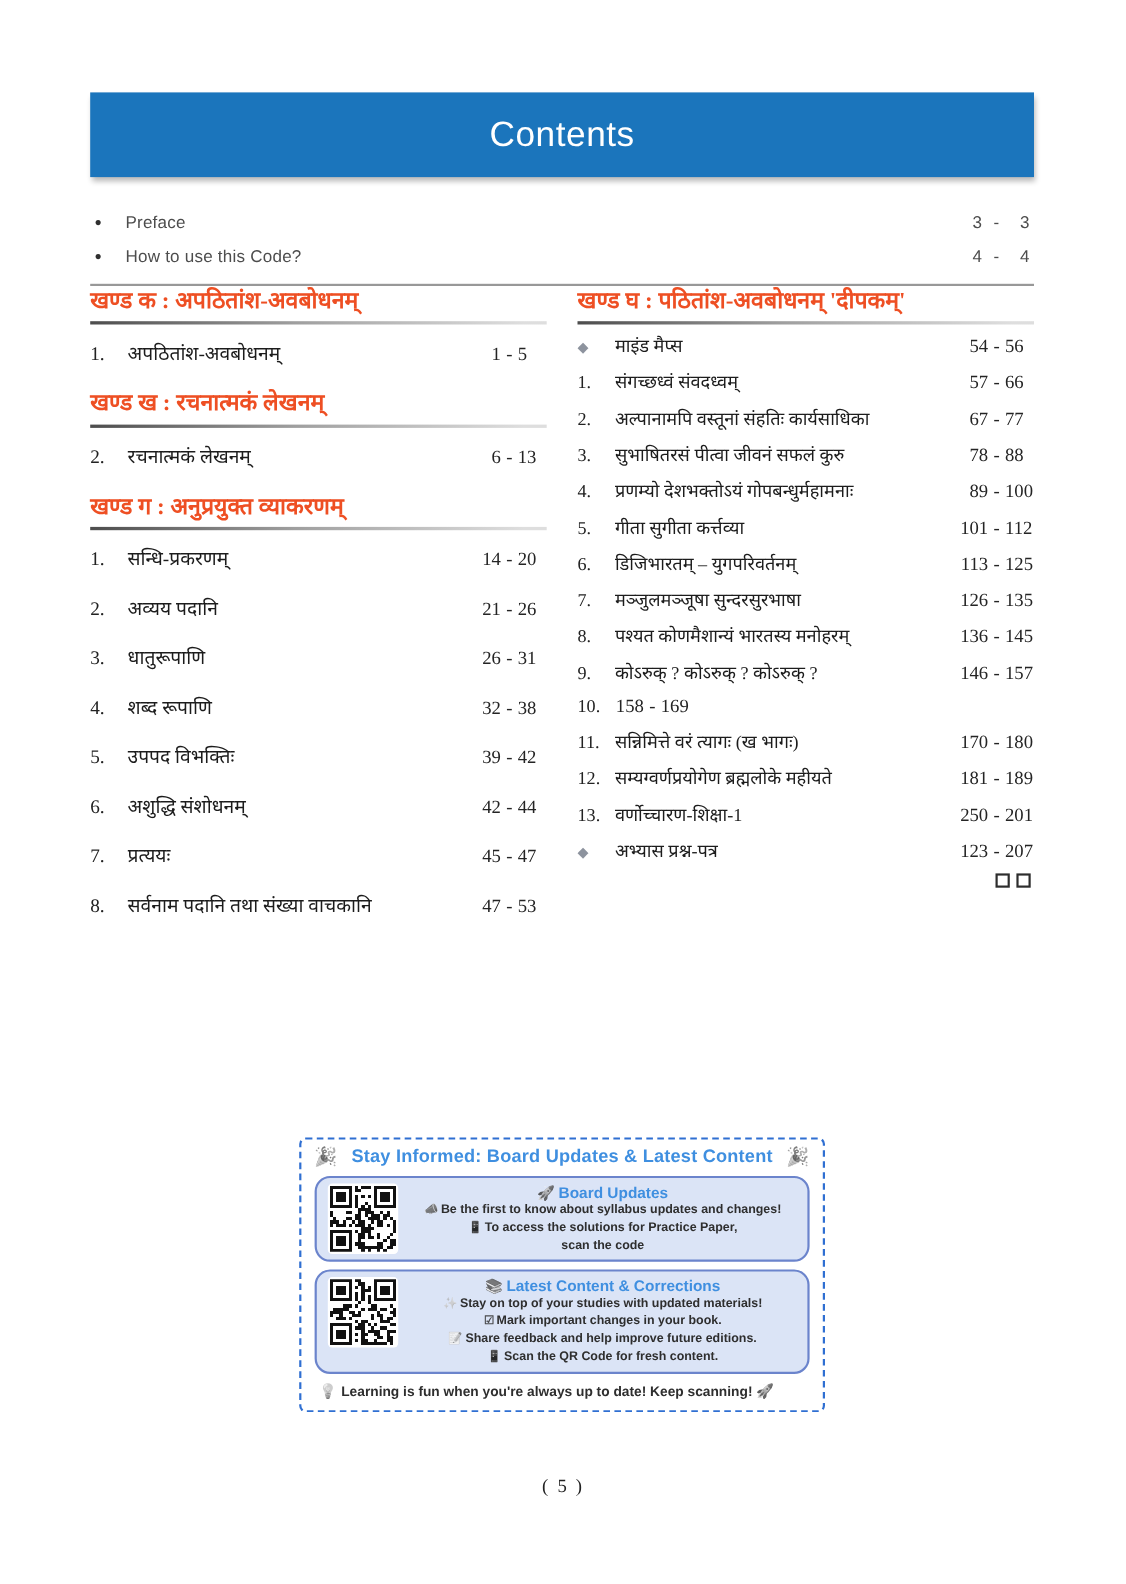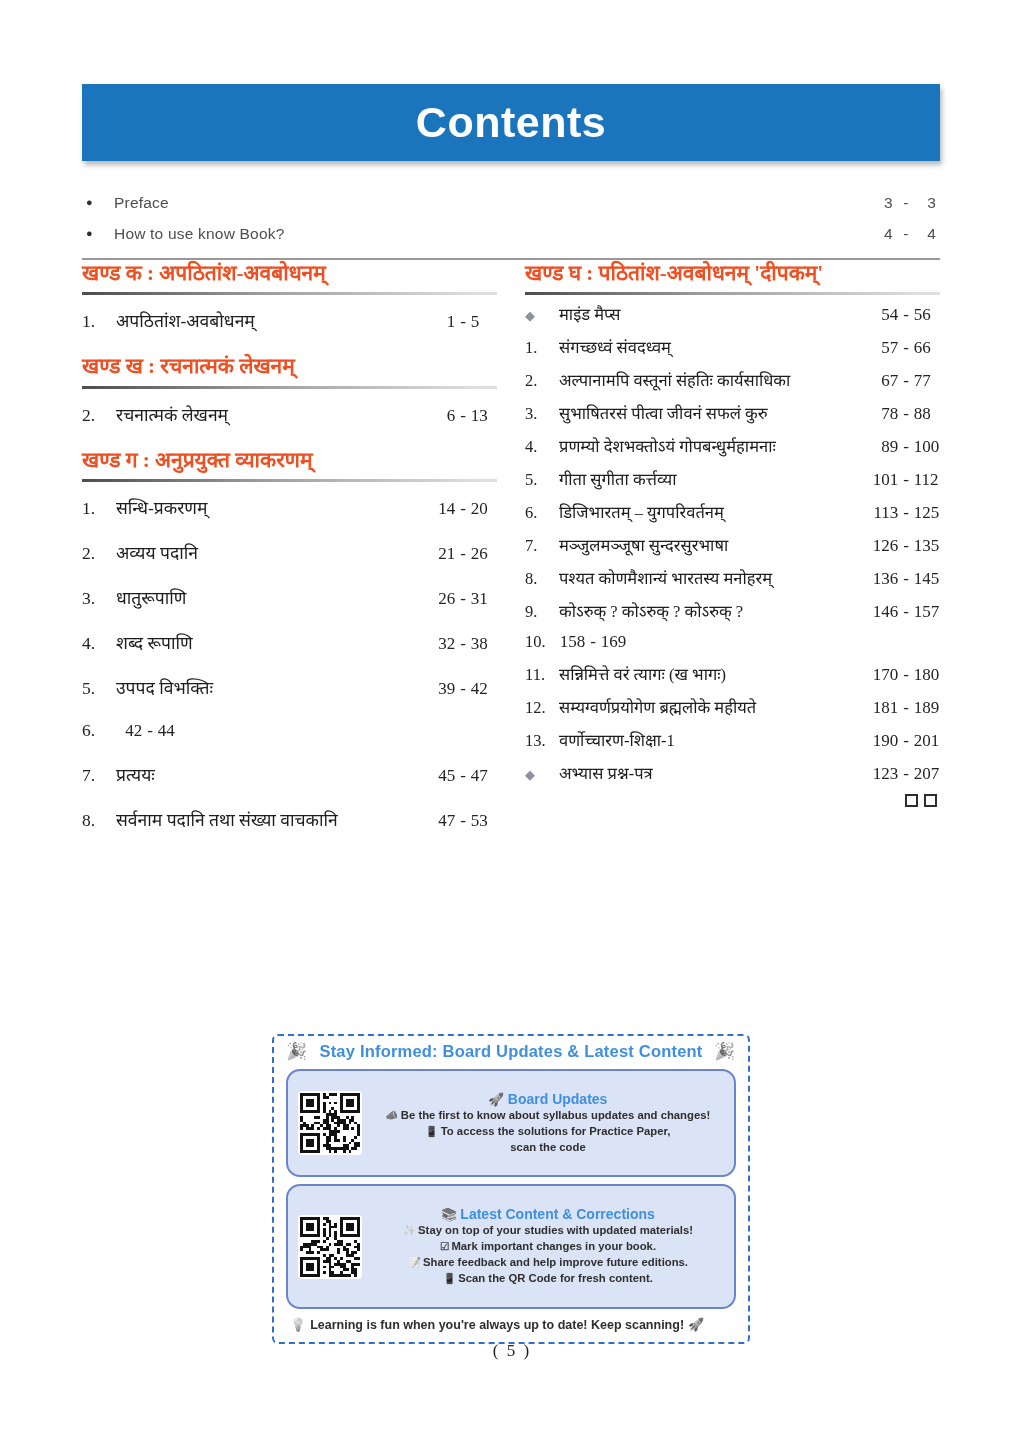--- a/index.html
+++ b/index.html
@@ -18,21 +18,21 @@
   }
   .content{margin:0 84px 0 82px;}
 
   
   .title-bar{
     margin-top:84px;height:77px;background:var(--header-bar,#1b75bc);
     display:flex;align-items:center;justify-content:center;
     box-shadow:2px 4px 5px rgba(0,0,0,.28);
   }
   .title-bar .title-text{
-    color:#ffffff;font-size:43px;font-weight:bold;letter-spacing:.5px;
+    color:#ffffff;font-size:32px;font-weight:normal;letter-spacing:.5px;
   }
 
   
   .front-list{list-style:none;margin:26px 0 0;padding:0 4px;}
   .front-row{display:flex;align-items:center;height:31px;color:#4d4d4d;font-size:15.5px;letter-spacing:.2px;}
   .front-bullet{width:28px;color:#2f2f2f;font-size:11px;line-height:1;}
   .front-label{flex:1;}
   .front-pages{display:grid;grid-template-columns:2ch 3ch 2ch;font-size:15.5px;color:#4d4d4d;}
   .front-pages .pg-start{text-align:right;}
   .front-pages .pg-dash{text-align:center;}
@@ -80,22 +80,22 @@
   }
   .emoji{filter:grayscale(1) contrast(.9);opacity:.88;}
   .info-title-row{display:flex;align-items:center;}
   .info-title-row .emoji{font-size:17px;}
   .info-title{
     flex:1;text-align:center;color:var(--info-blue,#3f8fe0);
     font-size:16.5px;font-weight:bold;letter-spacing:.2px;
   }
   .card{
     background:var(--card-bg,#dbe4f6);border:2px solid var(--card-border,#6b84cc);
-    border-radius:14px;display:flex;align-items:center;gap:10px;
-    padding:20px 10px;margin-top:7px;
+    border-radius:14px;display:flex;align-items:flex-start;gap:10px;
+    padding:5px 10px;margin-top:7px;
   }
   .qr-tile{flex:0 0 64px;width:64px;height:64px;background:#ffffff;border-radius:4px;padding:2px;}
   .qr-tile svg{display:block;width:100%;height:100%;}
   .card-body{flex:1;text-align:center;min-width:0;}
   .card-header{font-size:14px;font-weight:bold;color:var(--info-blue,#3f8fe0);margin-bottom:1px;}
   .card-header .emoji{font-size:13px;margin-right:3px;}
   .card-line{font-size:11.3px;font-weight:bold;color:#2e2e2e;line-height:1.4;}
   .card-line .emoji{font-size:10.5px;margin-right:2px;}
   .info-footer{
     text-align:left;margin-top:8px;font-size:12.5px;font-weight:bold;color:#2e2e2e;
@@ -123,21 +123,21 @@
           <span class="front-bullet">●</span>
           <span class="front-label">Preface</span>
           <span class="front-pages">
             <span class="pg-start">3</span>
             <span class="pg-dash">-</span>
             <span class="pg-end">3</span>
           </span>
         </li>
         <li class="front-row">
           <span class="front-bullet">●</span>
-          <span class="front-label">How to use know Book?</span>
+          <span class="front-label">How to use this Code?</span>
           <span class="front-pages">
             <span class="pg-start">4</span>
             <span class="pg-dash">-</span>
             <span class="pg-end">4</span>
           </span>
         </li>
       </ul>
 
     <div class="divider"></div>
 
@@ -212,20 +212,21 @@
               <span class="row-num">5.</span>
               <span class="row-title">उपपद विभक्तिः</span>
               <span class="row-pages">
                 <span class="pg-start">39</span>
                 <span class="pg-dash">-</span>
                 <span class="pg-end">42</span>
               </span>
             </div>
             <div class="toc-row">
               <span class="row-num">6.</span>
+              <span class="row-title">अशुद्धि संशोधनम्</span>
               <span class="row-pages">
                 <span class="pg-start">42</span>
                 <span class="pg-dash">-</span>
                 <span class="pg-end">44</span>
               </span>
             </div>
             <div class="toc-row">
               <span class="row-num">7.</span>
               <span class="row-title">प्रत्ययः</span>
               <span class="row-pages">
@@ -362,21 +363,21 @@
               <span class="row-pages">
                 <span class="pg-start">181</span>
                 <span class="pg-dash">-</span>
                 <span class="pg-end">189</span>
               </span>
             </div>
             <div class="toc-row">
               <span class="row-num">13.</span>
               <span class="row-title">वर्णोच्चारण-शिक्षा-1</span>
               <span class="row-pages">
-                <span class="pg-start">190</span>
+                <span class="pg-start">250</span>
                 <span class="pg-dash">-</span>
                 <span class="pg-end">201</span>
               </span>
             </div>
             <div class="toc-row">
               <span class="row-num diamond">◆</span>
               <span class="row-title">अभ्यास प्रश्न-पत्र</span>
               <span class="row-pages">
                 <span class="pg-start">123</span>
                 <span class="pg-dash">-</span>

